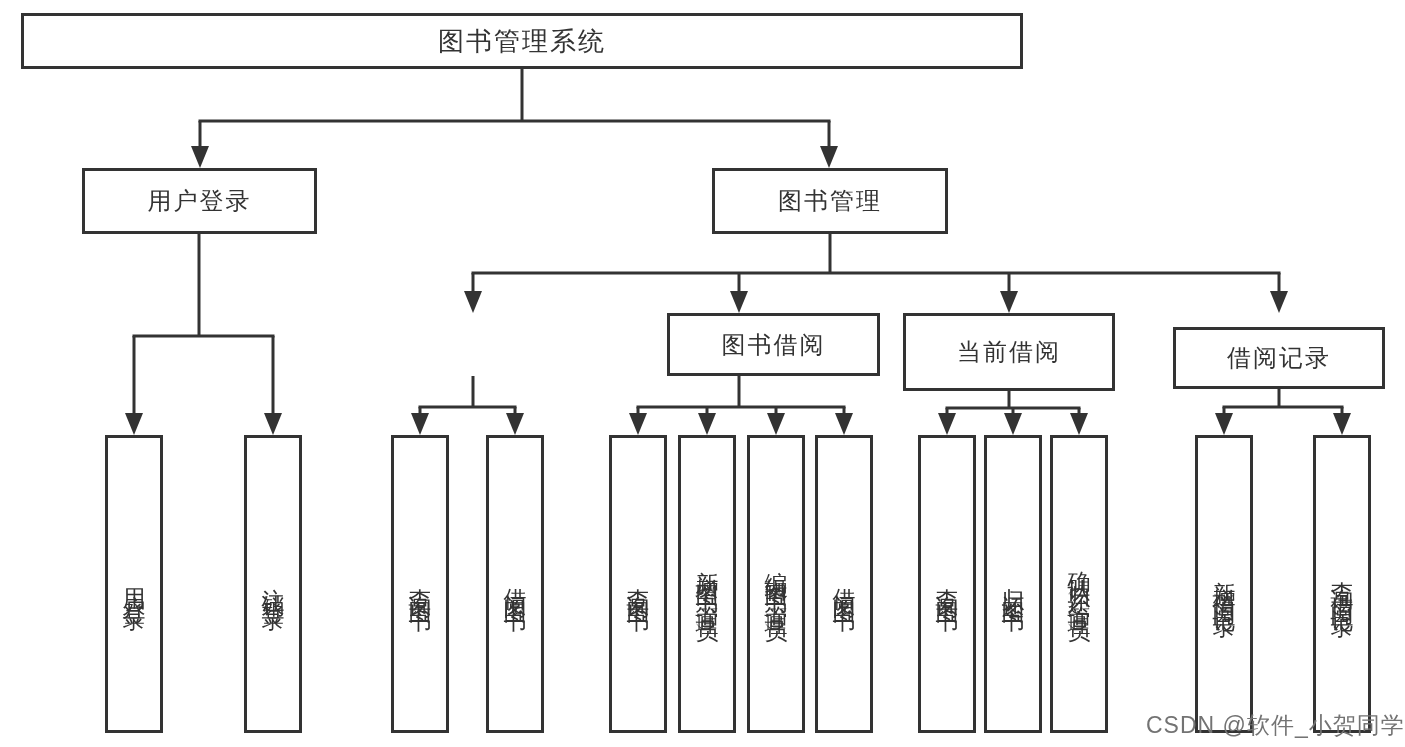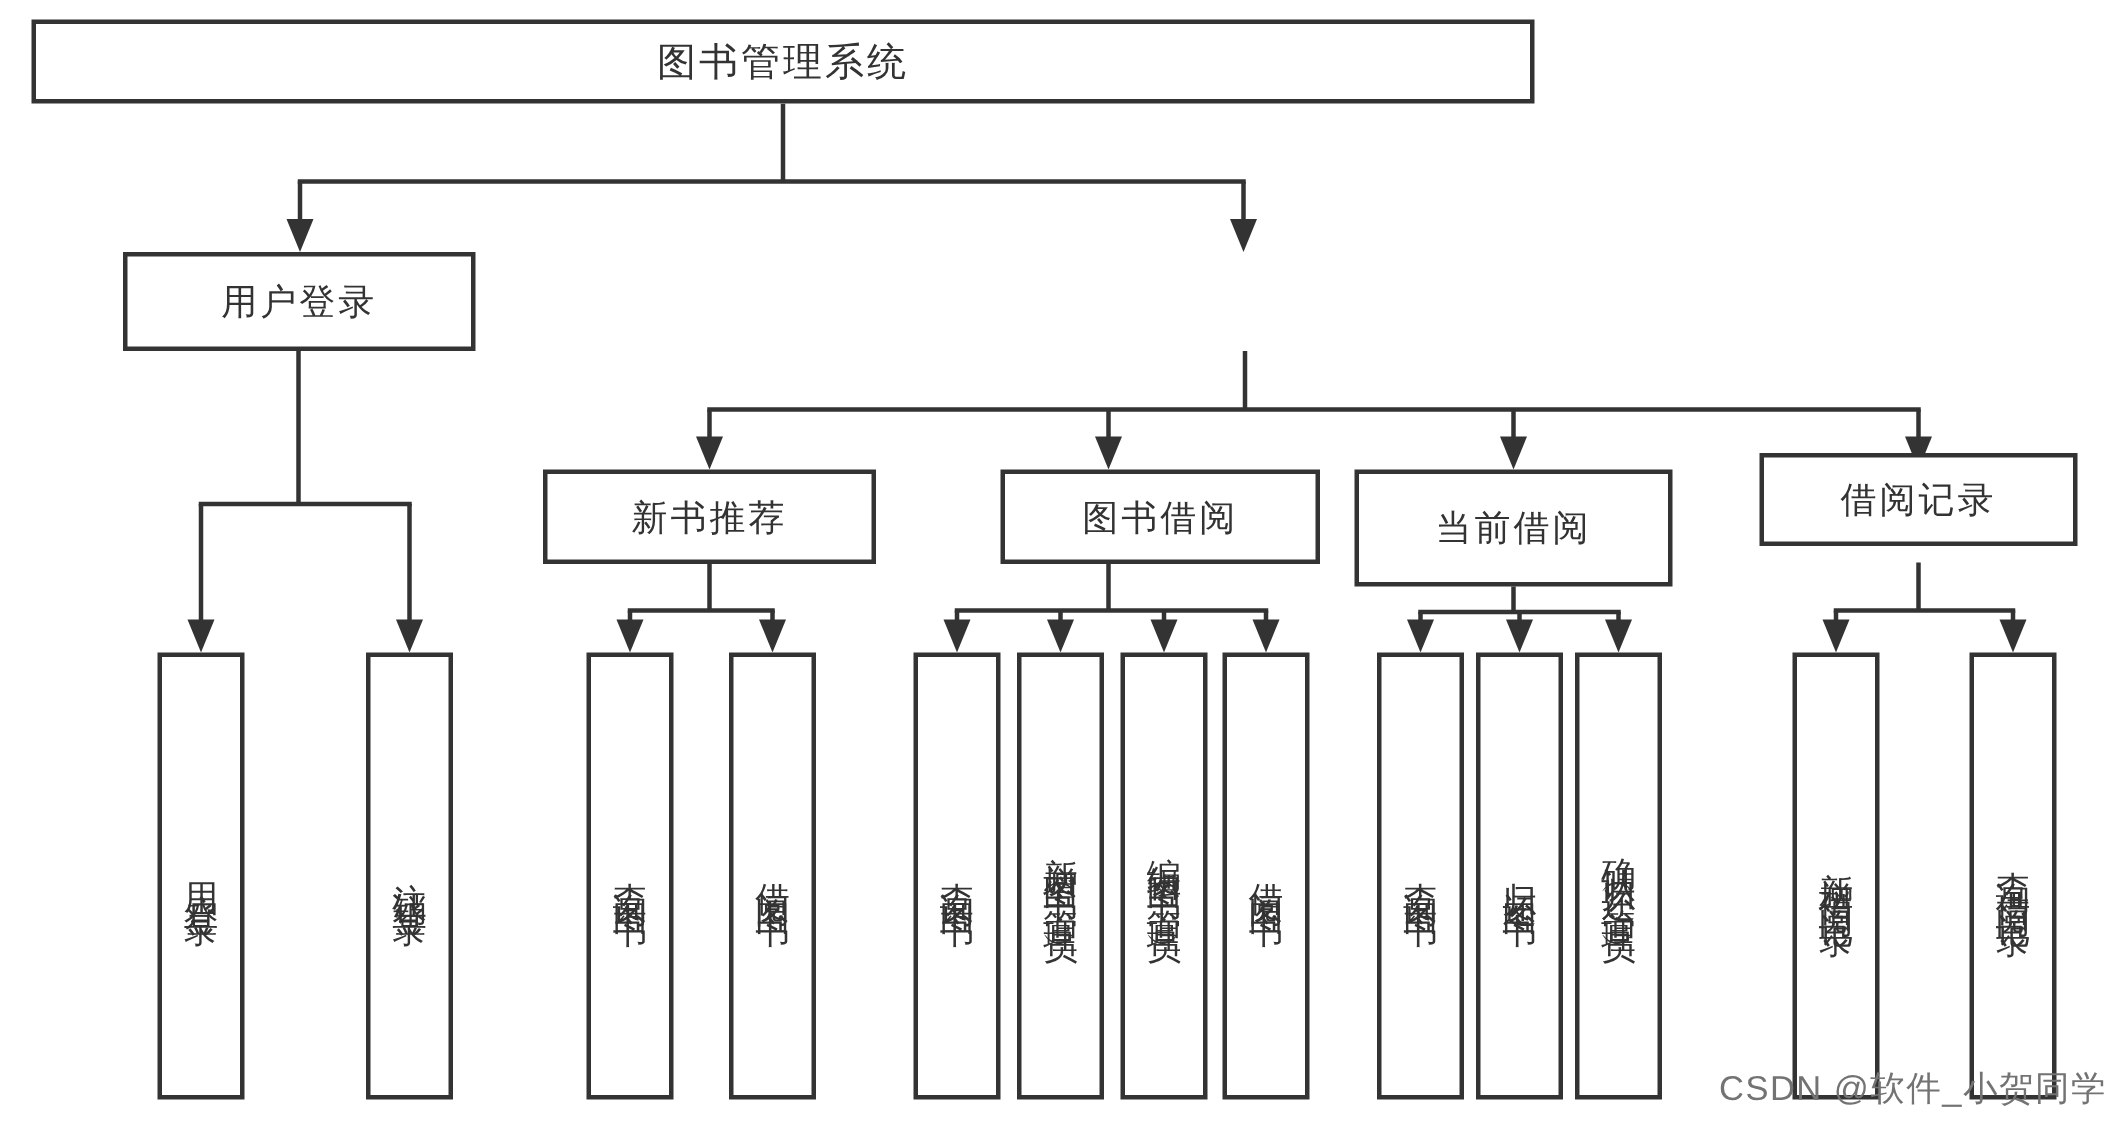--- a/index.html
+++ b/index.html
@@ -19,21 +19,21 @@
     writing-mode:vertical-rl; text-orientation:mixed;
     font-size:23px; letter-spacing:7px; line-height:1; white-space:nowrap;
   }
   
   .n-root        { left:21px;   top:13px;  width:1002px; height:56px; }
   .n-user-login  { left:82px;   top:168px; width:235px;  height:66px; }
   .n-book-mgmt   { left:712px;  top:168px; width:236px;  height:66px; }
   .n-new-rec     { left:362px;  top:313px; width:222px;  height:63px; }
   .n-book-borrow { left:667px;  top:313px; width:213px;  height:63px; }
   .n-cur-borrow  { left:903px;  top:313px; width:212px;  height:78px; }
-  .n-borrow-rec  { left:1173px; top:302px; width:212px;  height:62px; }
+  .n-borrow-rec  { left:1173px; top:327px; width:212px;  height:62px; }
   .leaf { top:435px; width:58px; height:298px; }
   .l-login      { left:105px; }
   .l-logout     { left:244px; }
   .l-rec-query  { left:391px; }
   .l-rec-borrow { left:486px; }
   .l-bb-query   { left:609px; }
   .l-bb-add     { left:678px; }
   .l-bb-edit    { left:747px; }
   .l-bb-borrow  { left:815px; }
   .l-cb-query   { left:918px; }
@@ -129,24 +129,24 @@
     </g>
   </svg>
 
   <div class="box n-root">
     <span class="h-label root-label">图书管理系统</span>
   </div>
 
   <div class="box n-user-login">
     <span class="h-label">用户登录</span>
   </div>
-
-  <div class="box n-new-rec">
-    <span class="h-label">新书推荐</span>
-  </div>
+  <div class="box n-book-mgmt">
+    <span class="h-label">图书管理</span>
+  </div>
+
   <div class="box n-book-borrow">
     <span class="h-label">图书借阅</span>
   </div>
   <div class="box n-cur-borrow">
     <span class="h-label">当前借阅</span>
   </div>
   <div class="box n-borrow-rec">
     <span class="h-label">借阅记录</span>
   </div>
 

